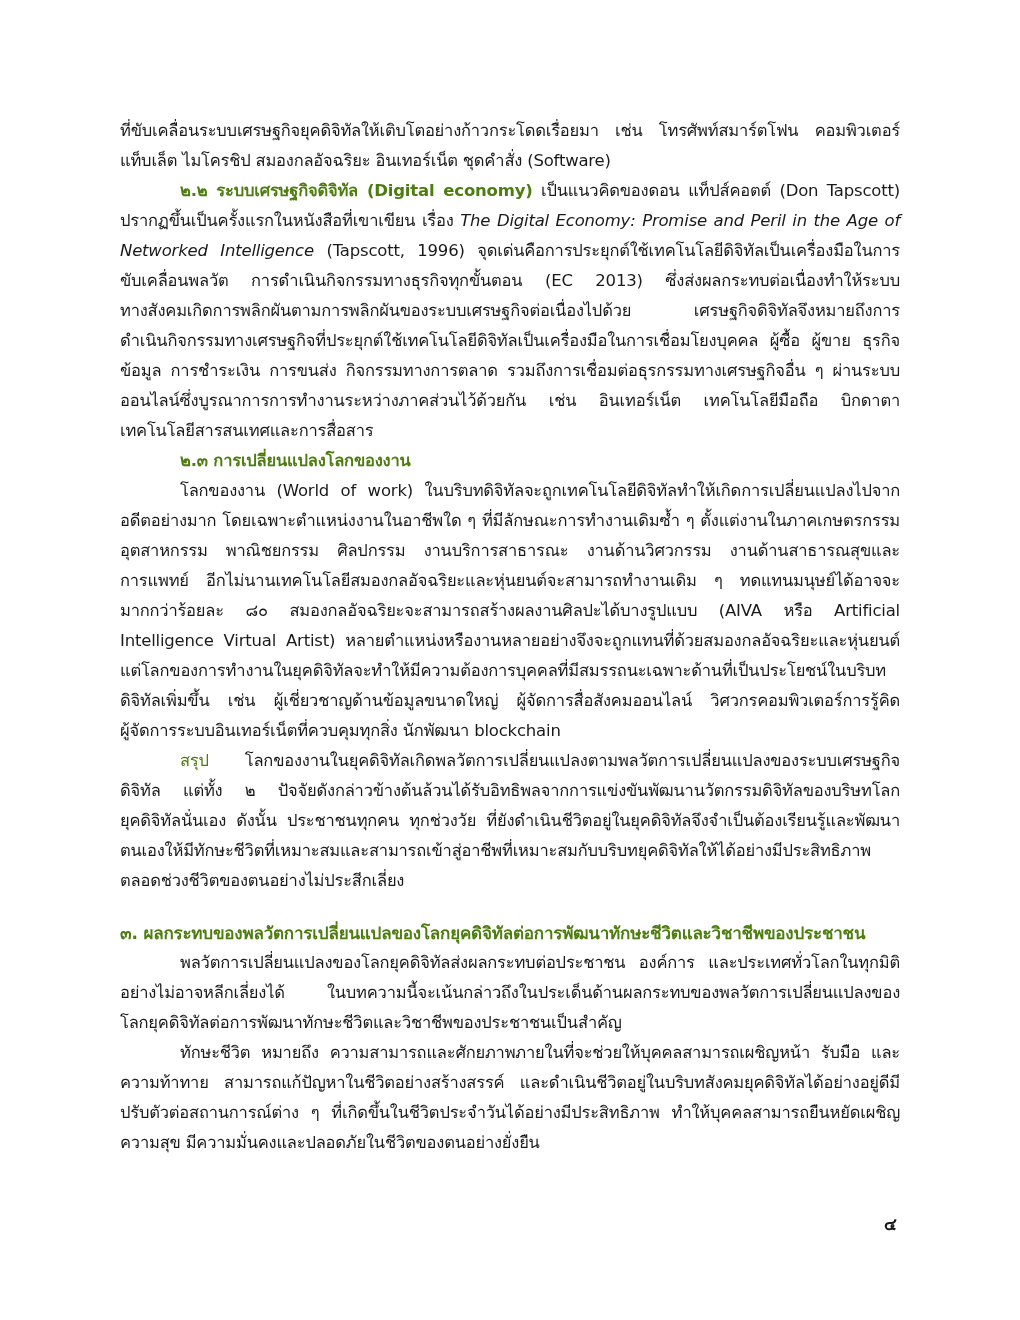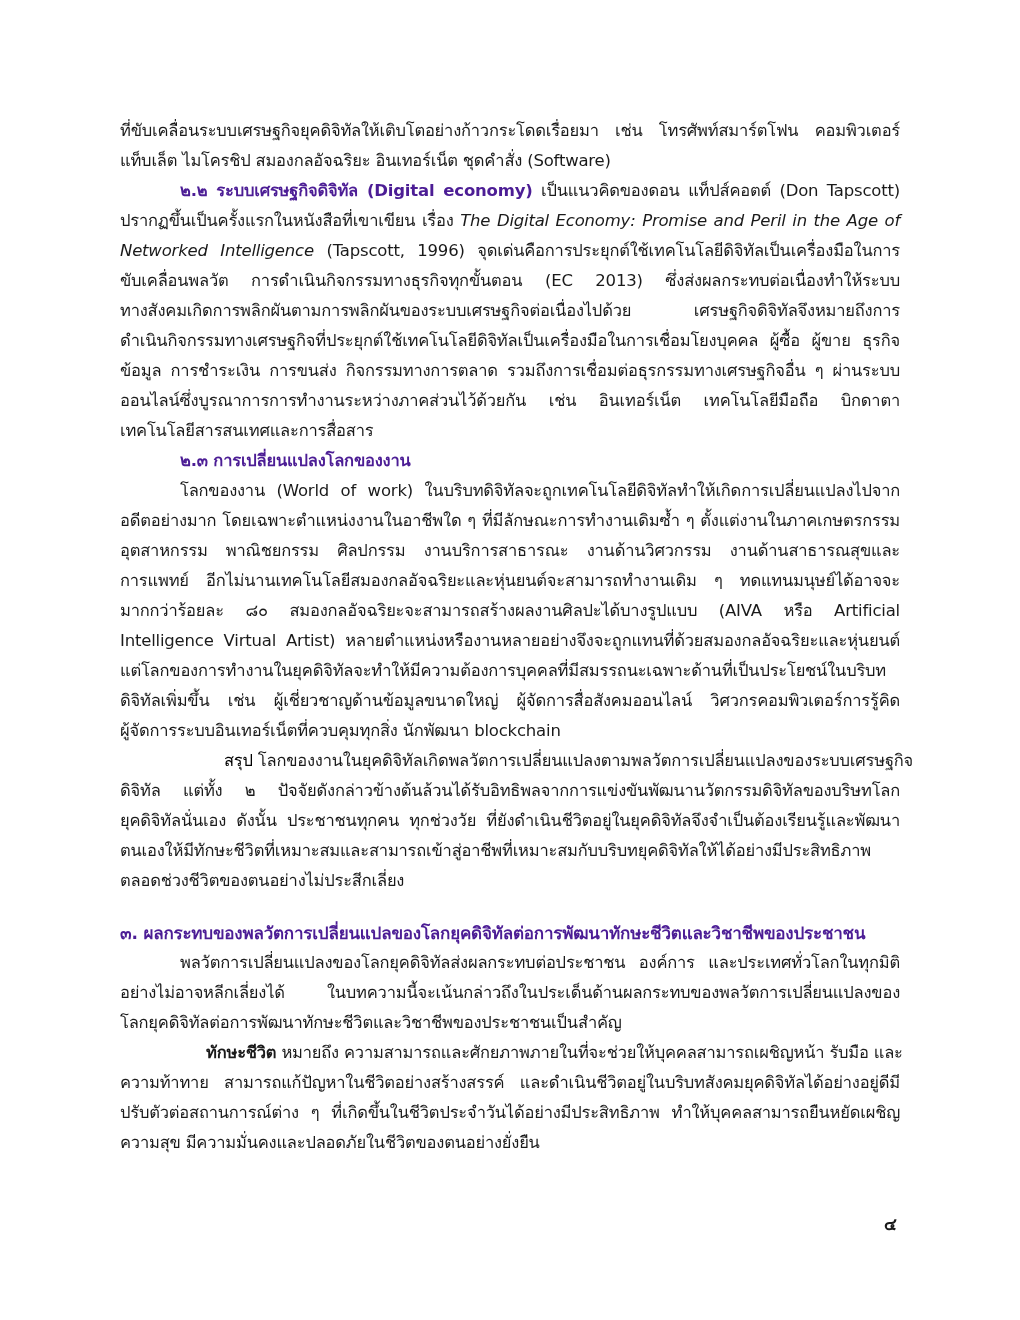--- a/index.html
+++ b/index.html
@@ -30,30 +30,28 @@
       text-align-last: justify;
       letter-spacing: -0.2px;
     }
     .line.last {
       text-align-last: left;
     }
     .indent {
       padding-left: 60px;
     }
     .heading {
-      color: #4c1d95;
+      color: #4d7c0f;
       font-weight: bold;
     }
     .accent {
-      color: #000000;
-      margin-left: 44px;
+      color: #4d7c0f;
     }
     .bold {
-      font-weight: bold;
-      margin-left: 26px;
+      font-weight: normal;
     }
     .italic {
       font-style: italic;
     }
     .gap {
       height: 22px;
     }
     .h3 {
       font-size: 17px;
       text-align-last: left;

